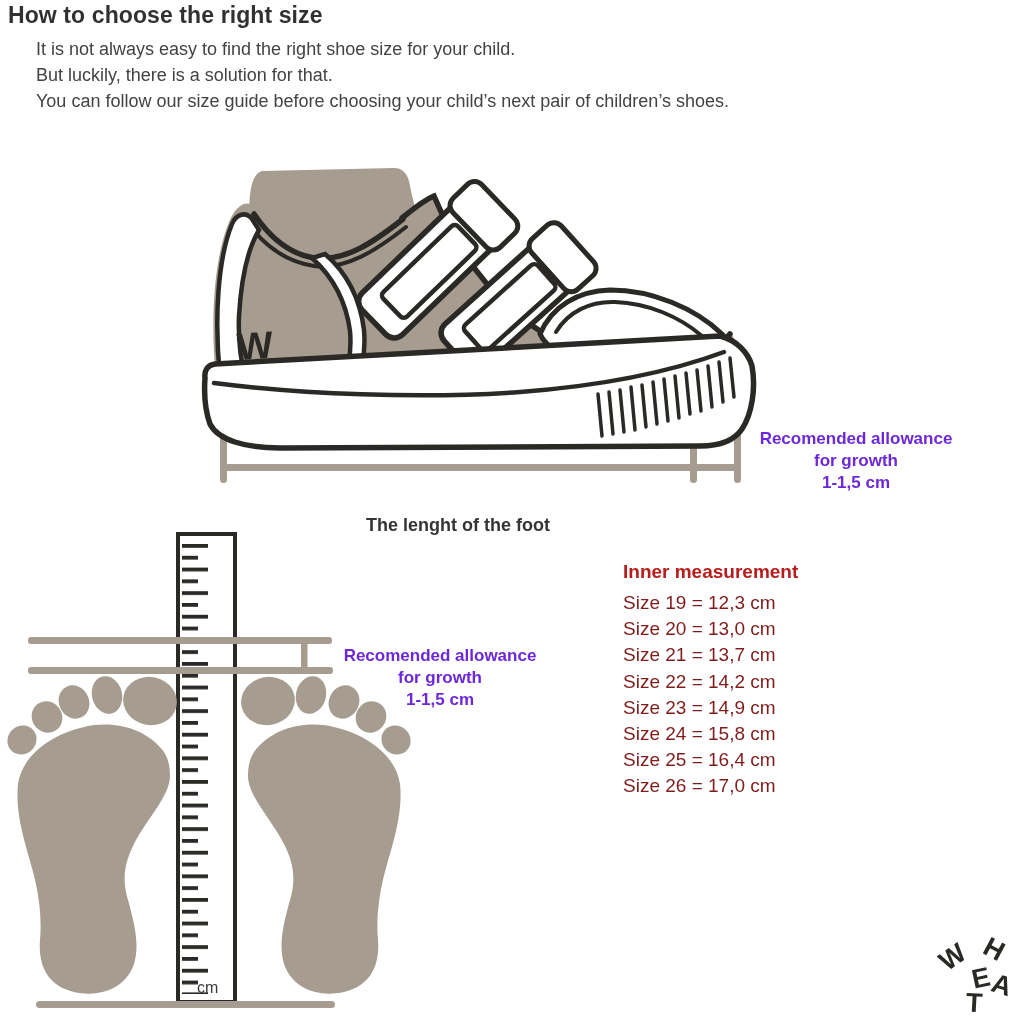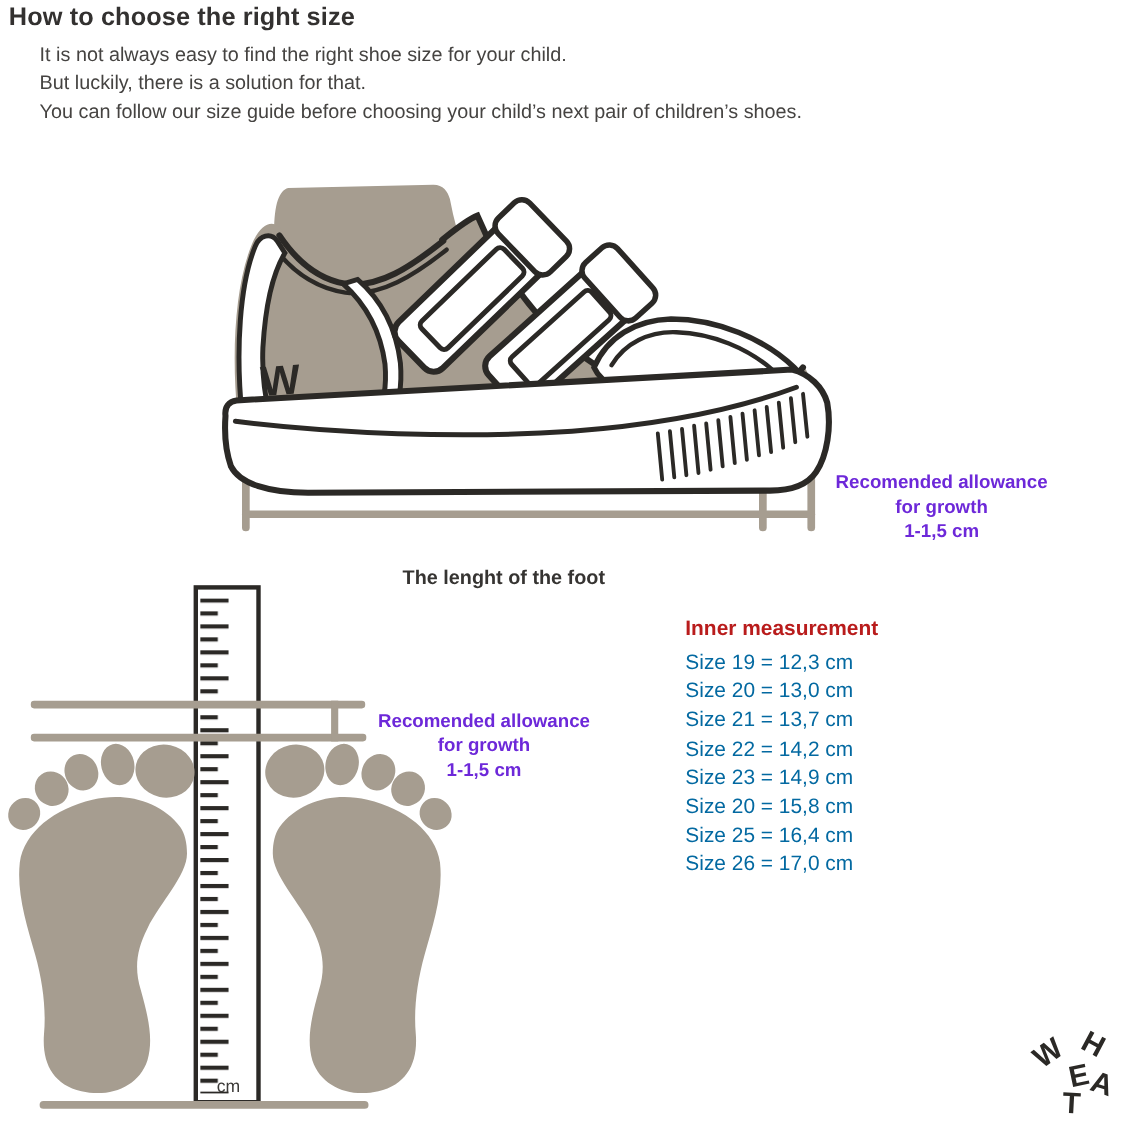--- a/index.html
+++ b/index.html
@@ -10,21 +10,21 @@
   .abs{position:absolute;}
   .title{left:8px;top:2px;font-size:23px;font-weight:700;color:#333130;letter-spacing:.1px;}
   .intro{left:7px;top:36px;font-size:18px;line-height:26px;color:#454341;margin-left:29px;}
   .foot-len-label{left:223px;top:474px;width:470px;text-align:center;
     font-size:18px;font-weight:700;color:#363432;margin-top:41px;}
   .note{width:224px;text-align:center;font-size:17px;line-height:22px;font-weight:700;color:#6d28d9;}
   .note-shoe{left:744px;top:428px;}
   .note-feet{left:328px;top:645px;}
   .size-table{left:623px;top:561px;}
   .size-table .hd{font-size:19px;font-weight:700;color:#b91c1c;margin-bottom:7px;}
-  .size-table .row{font-size:19px;line-height:26.2px;color:#0369a1;}
+  .size-table .row{font-size:19px;line-height:26.2px;color:#7f1d1d;}
   .brand{left:928px;top:920px;width:96px;height:104px;}
   .brand span{position:absolute;font-weight:900;font-size:27px;color:#2b2926;}
   .brand .l0{left:12px;top:22px;transform:rotate(-35deg);}
   .brand .l1{left:56px;top:14px;transform:rotate(28deg);}
   .brand .l2{left:44px;top:43px;transform:rotate(-12deg);}
   .brand .l3{left:64px;top:50px;transform:rotate(18deg);}
   .brand .l4{left:38px;top:68px;transform:rotate(3deg);}
   svg text{font-family:"Liberation Sans",sans-serif;}
 </style>
 </head>
@@ -177,21 +177,21 @@
     <div>1-1,5 cm</div>
   </div>
 
   <div class="abs size-table">
     <div class="hd">Inner measurement</div>
     <div class="row">Size 19 = 12,3 cm</div>
     <div class="row">Size 20 = 13,0 cm</div>
     <div class="row">Size 21 = 13,7 cm</div>
     <div class="row">Size 22 = 14,2 cm</div>
     <div class="row">Size 23 = 14,9 cm</div>
-    <div class="row">Size 20 = 15,8 cm</div>
+    <div class="row">Size 24 = 15,8 cm</div>
     <div class="row">Size 25 = 16,4 cm</div>
     <div class="row">Size 26 = 17,0 cm</div>
   </div>
 
   <div class="abs brand">
     <span class="l0">W</span>
     <span class="l1">H</span>
     <span class="l2">E</span>
     <span class="l3">A</span>
     <span class="l4">T</span>

